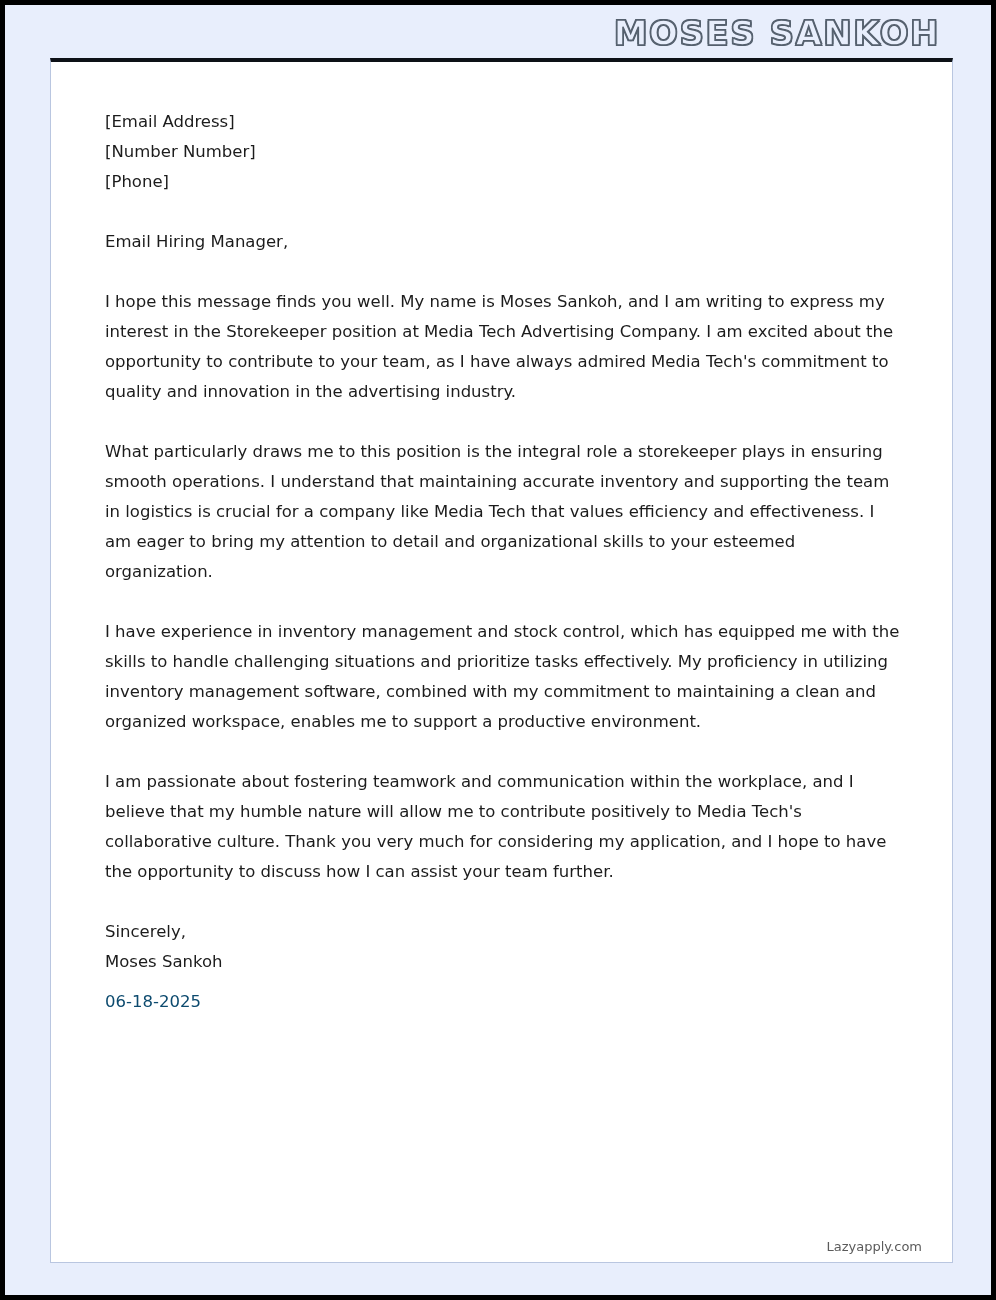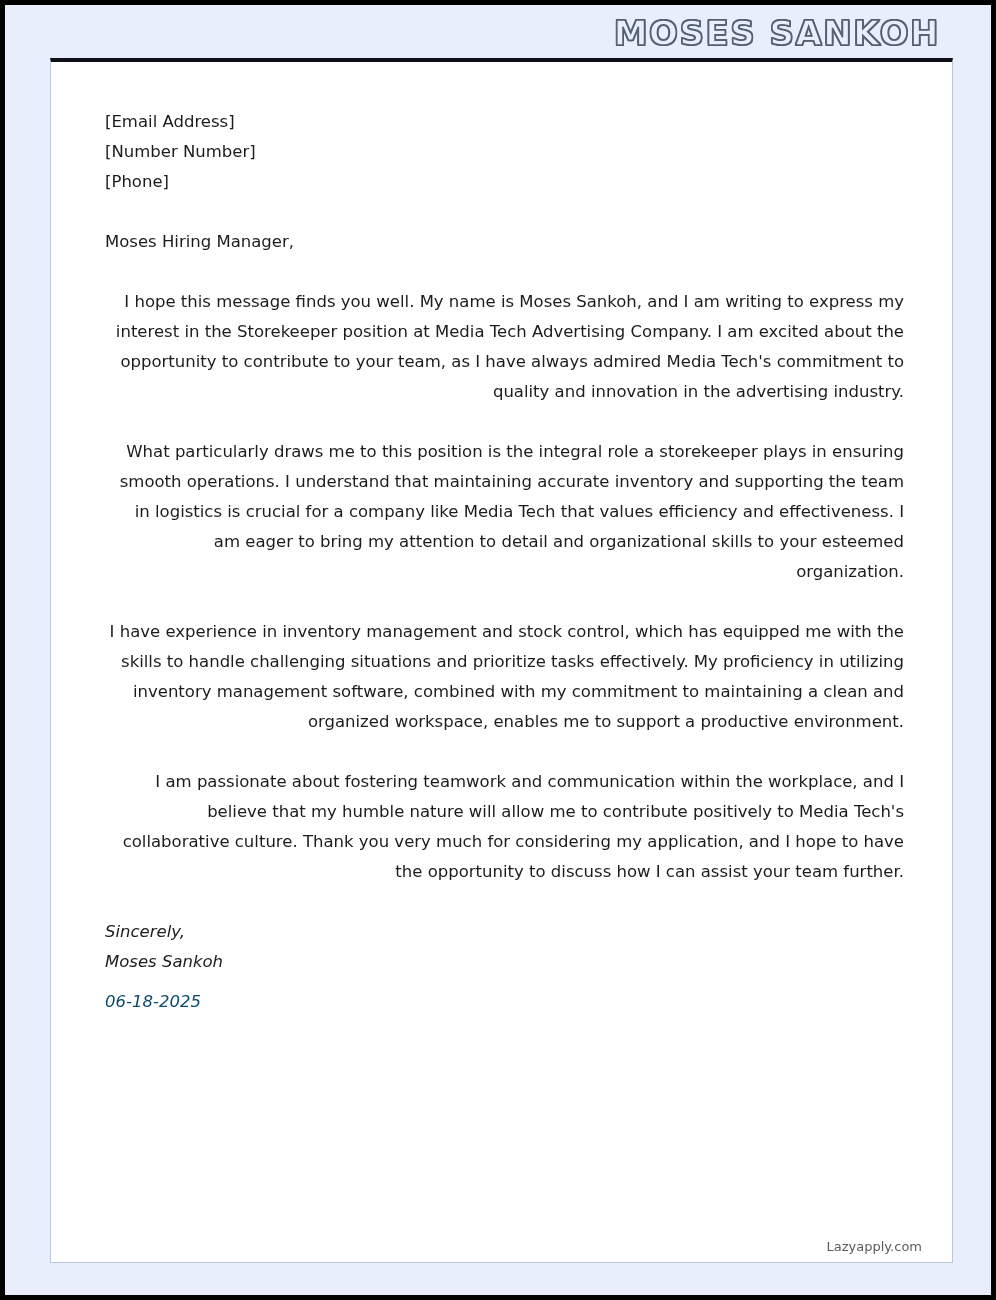--- a/index.html
+++ b/index.html
@@ -64,27 +64,26 @@
     right: 48px;
     font-size: 16.5px;
     line-height: 30px;
     color: #1c1c1c;
   }
   .block {
     margin-bottom: 30px;
   }
   .block:last-child {
     margin-bottom: 8px;
-    font-style: italic;
   }
   .line {
     display: block;
   }
   .para {
-    text-align: right;
+    text-align: left;
   }
   .date-link {
     color: #0c4a6e;
     display: block;
     margin-top: 10px;
   }
   .footer {
     position: absolute;
     right: 30px;
     bottom: 8px;
@@ -104,21 +103,21 @@
   <div class="sheet">
 
     <div class="letter">
 
       <div class="block">
         <span class="line">[Email Address]</span>
         <span class="line">[Number Number]</span>
         <span class="line">[Phone]</span>
       </div>
 
-      <div class="block">Moses Hiring Manager,</div>
+      <div class="block">Email Hiring Manager,</div>
 
       <div class="block para">I hope this message finds you well. My name is Moses Sankoh, and I am writing to express my interest in the Storekeeper position at Media Tech Advertising Company. I am excited about the opportunity to contribute to your team, as I have always admired Media Tech's commitment to quality and innovation in the advertising industry.</div>
 
       <div class="block para">What particularly draws me to this position is the integral role a storekeeper plays in ensuring smooth operations. I understand that maintaining accurate inventory and supporting the team in logistics is crucial for a company like Media Tech that values efficiency and effectiveness. I am eager to bring my attention to detail and organizational skills to your esteemed organization.</div>
 
       <div class="block para">I have experience in inventory management and stock control, which has equipped me with the skills to handle challenging situations and prioritize tasks effectively. My proficiency in utilizing inventory management software, combined with my commitment to maintaining a clean and organized workspace, enables me to support a productive environment.</div>
 
       <div class="block para">I am passionate about fostering teamwork and communication within the workplace, and I believe that my humble nature will allow me to contribute positively to Media Tech's collaborative culture. Thank you very much for considering my application, and I hope to have the opportunity to discuss how I can assist your team further.</div>
 
       <div class="block">

